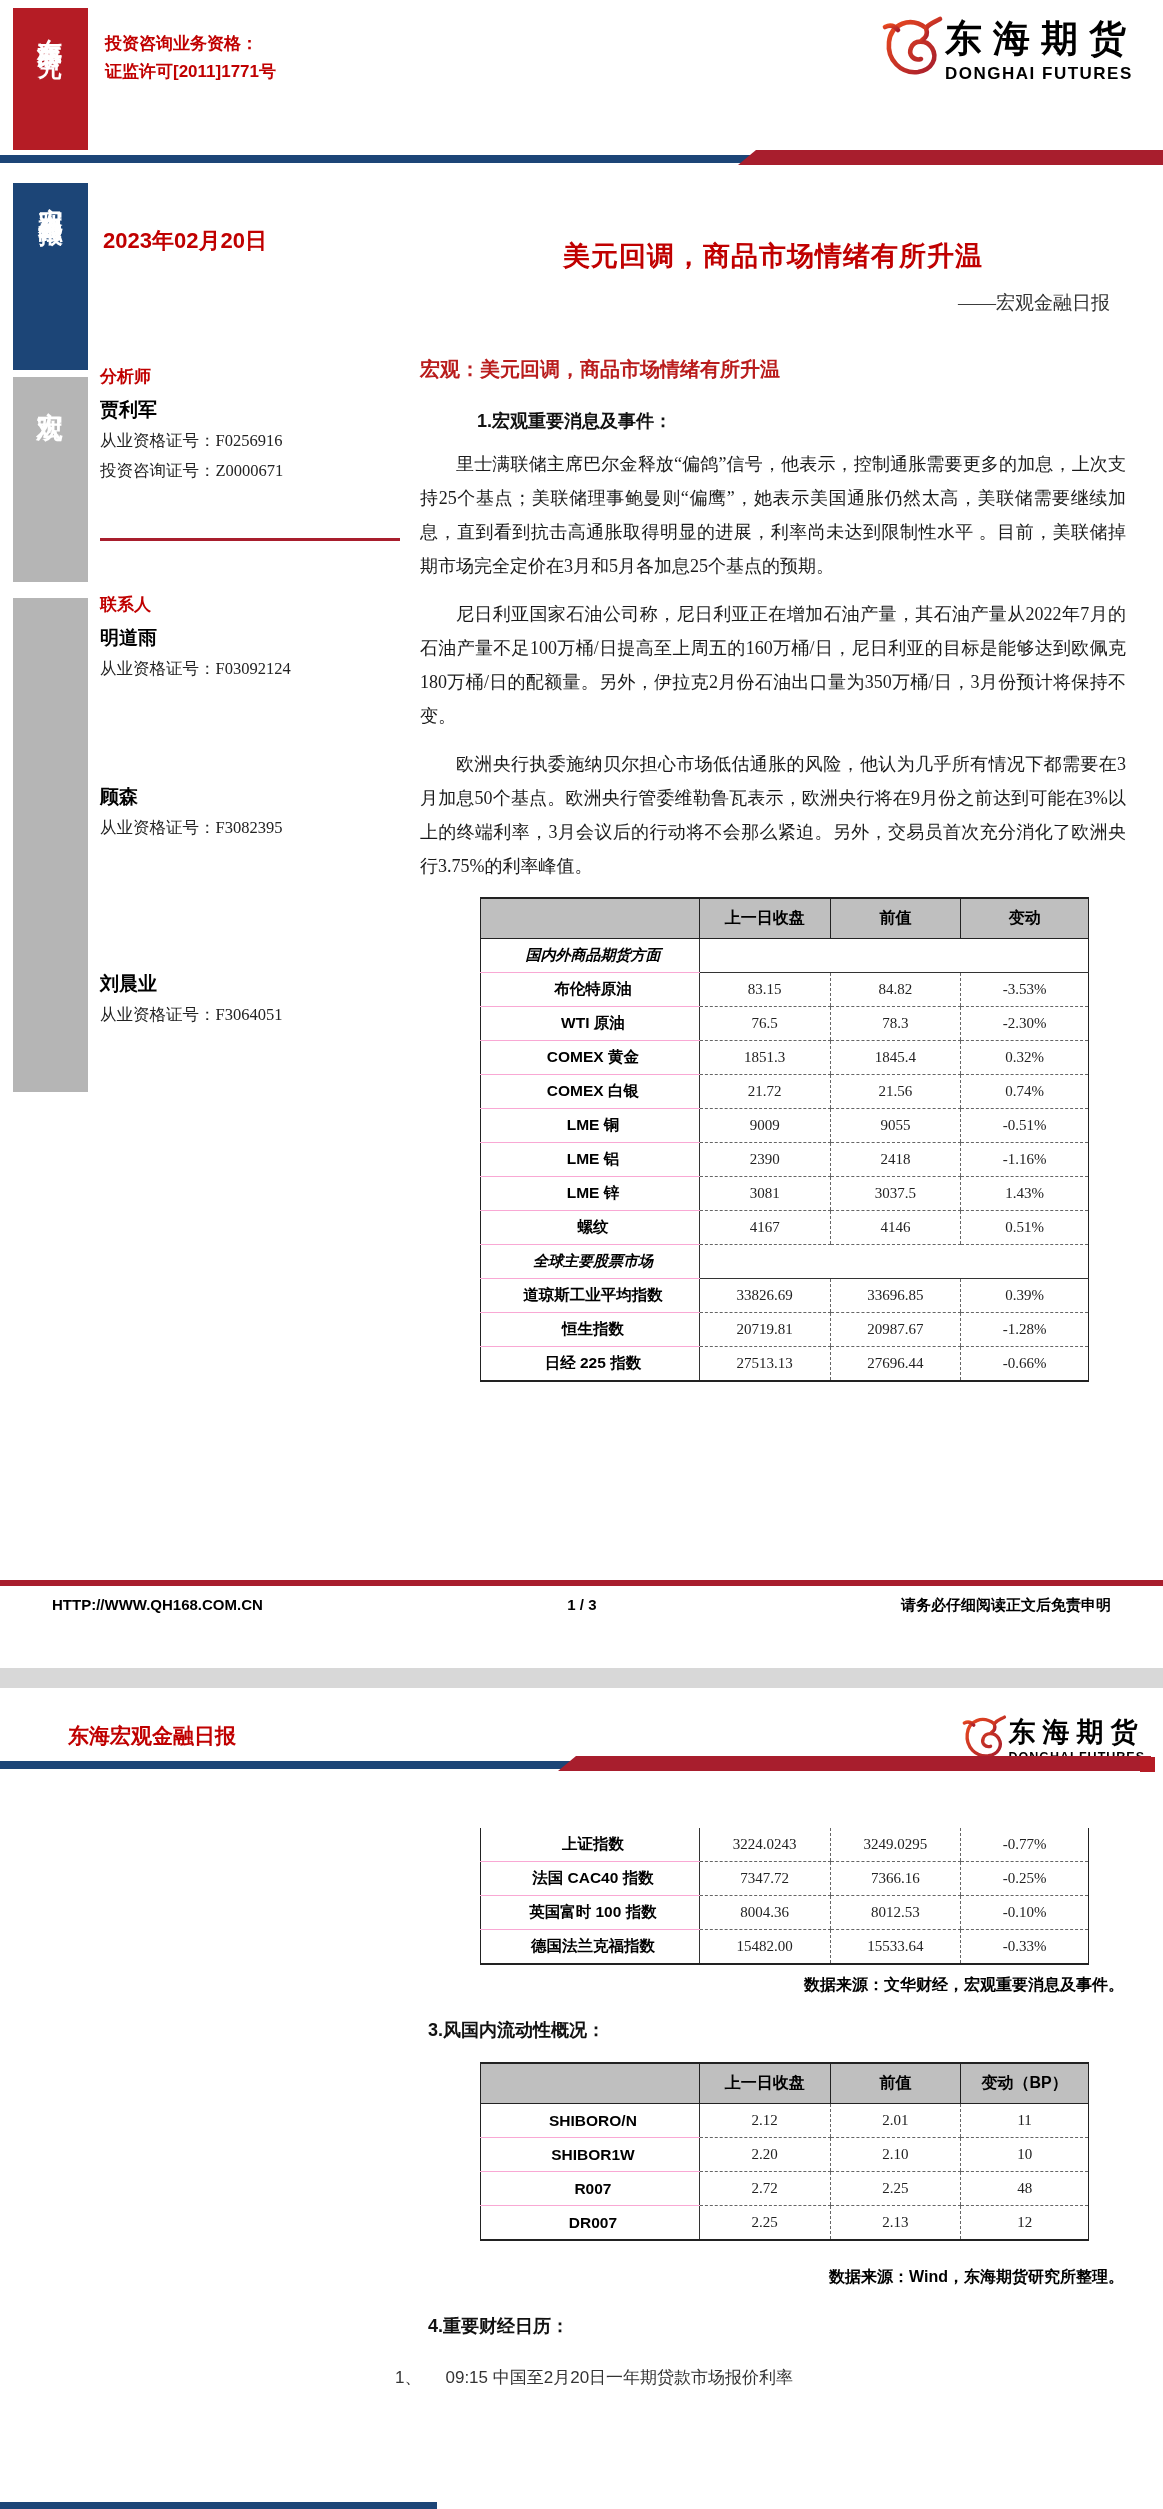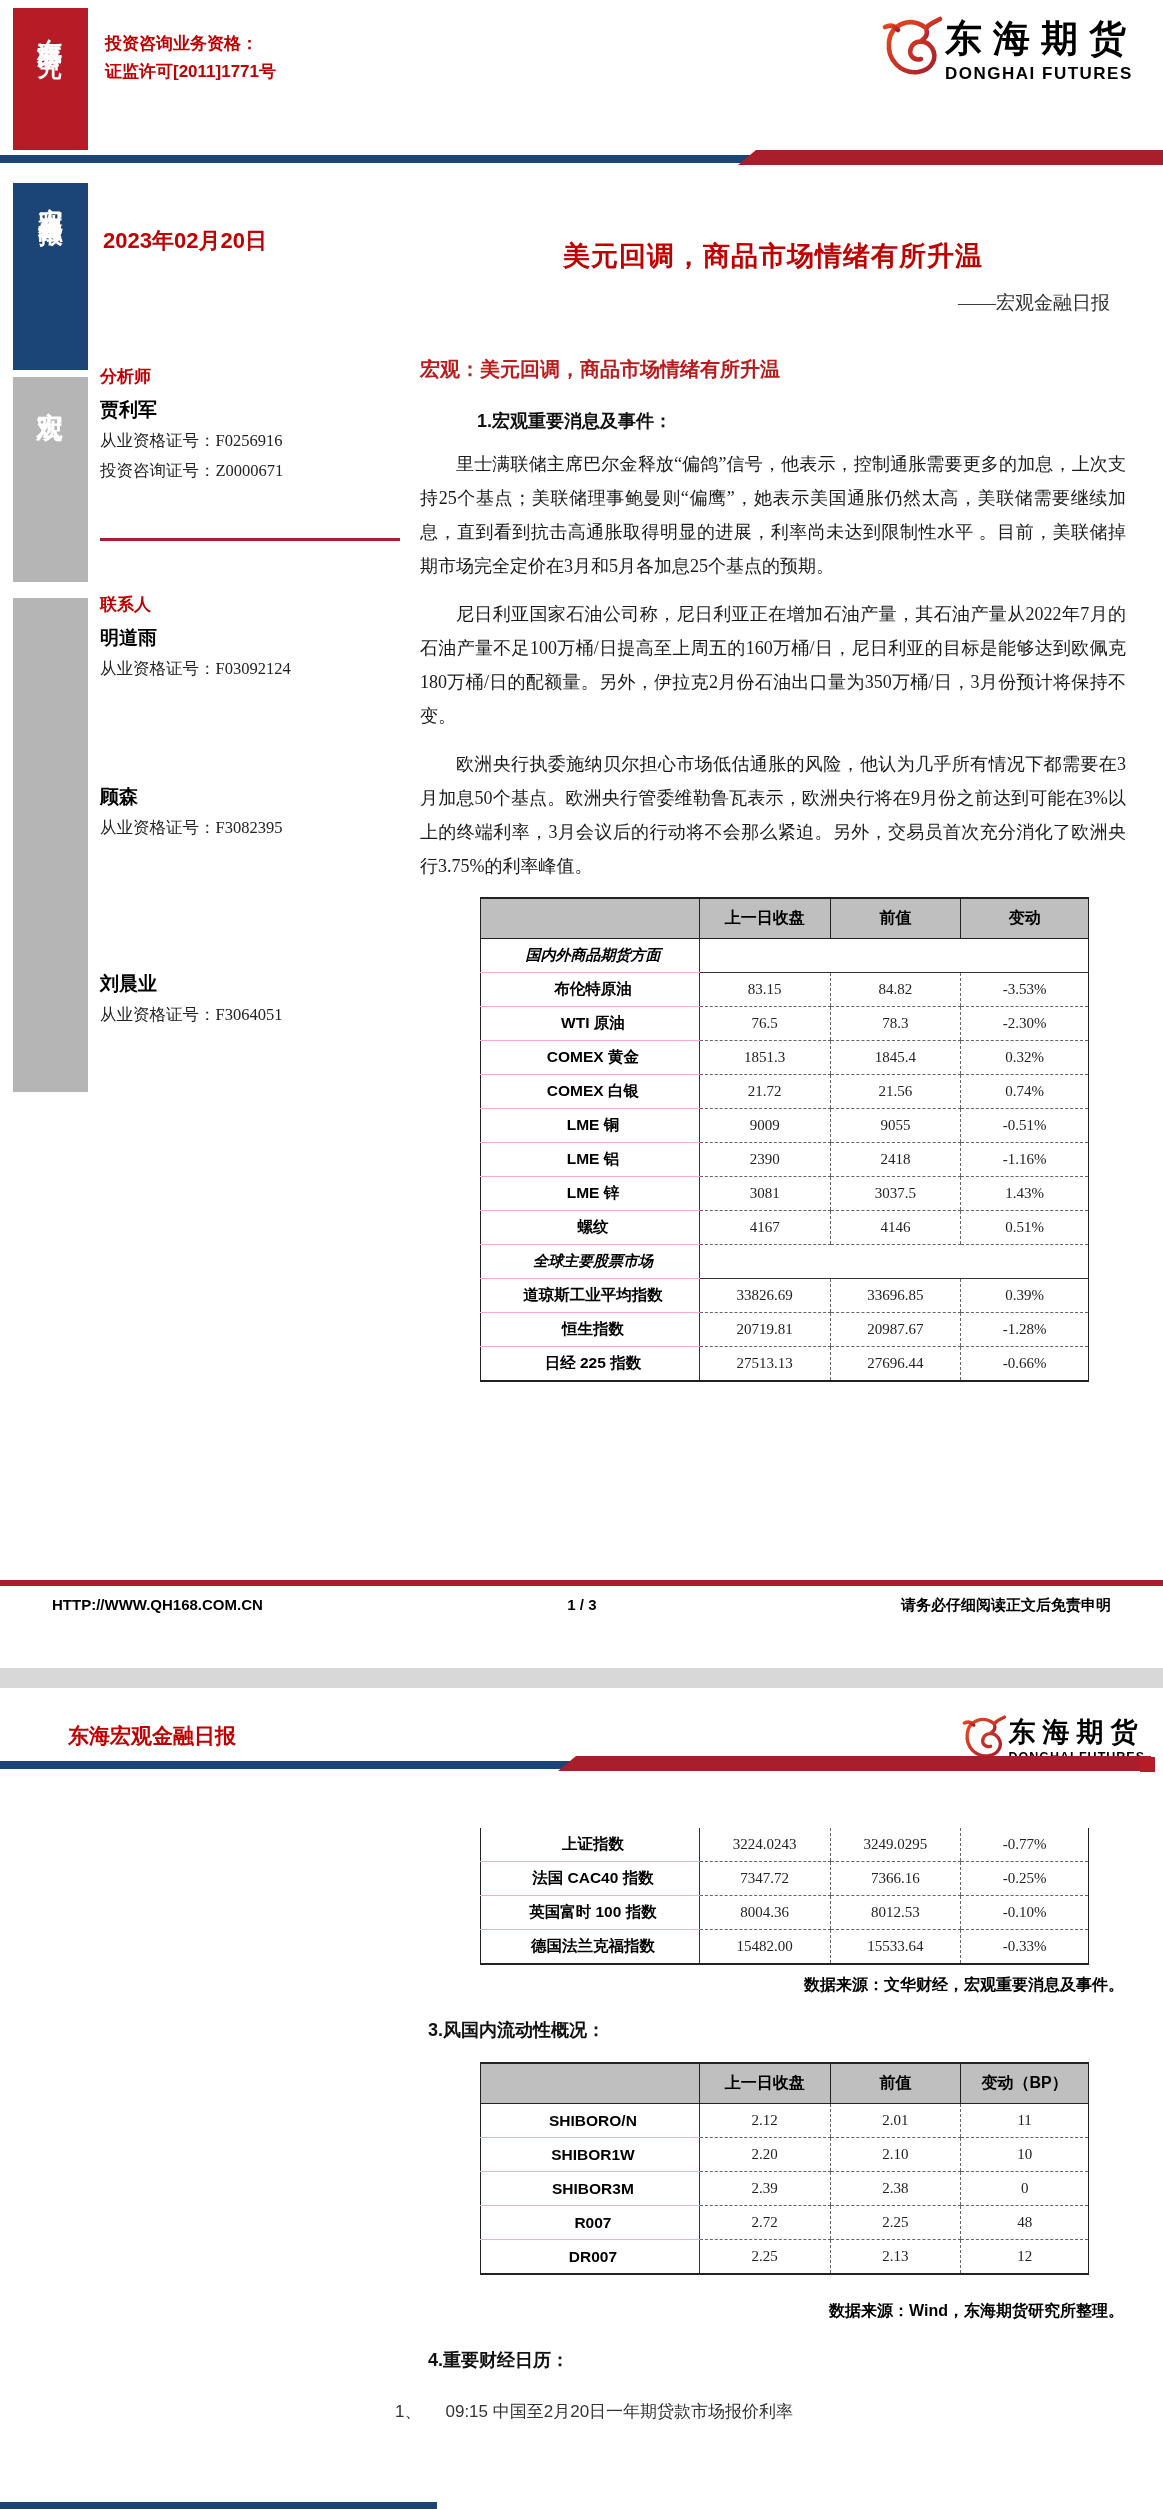--- a/index.html
+++ b/index.html
@@ -370,26 +370,20 @@
             <td class="num">2.01</td>
             <td class="num">11</td>
           </tr>
           <tr>
             <td class="lbl">SHIBOR1W</td>
             <td class="num">2.20</td>
             <td class="num">2.10</td>
             <td class="num">10</td>
           </tr>
           <tr>
-            <td class="lbl">SHIBOR3M</td>
-            <td class="num">2.39</td>
-            <td class="num">2.38</td>
-            <td class="num">0</td>
-          </tr>
-          <tr>
             <td class="lbl">R007</td>
             <td class="num">2.72</td>
             <td class="num">2.25</td>
             <td class="num">48</td>
           </tr>
           <tr>
             <td class="lbl">DR007</td>
             <td class="num">2.25</td>
             <td class="num">2.13</td>
             <td class="num">12</td>

